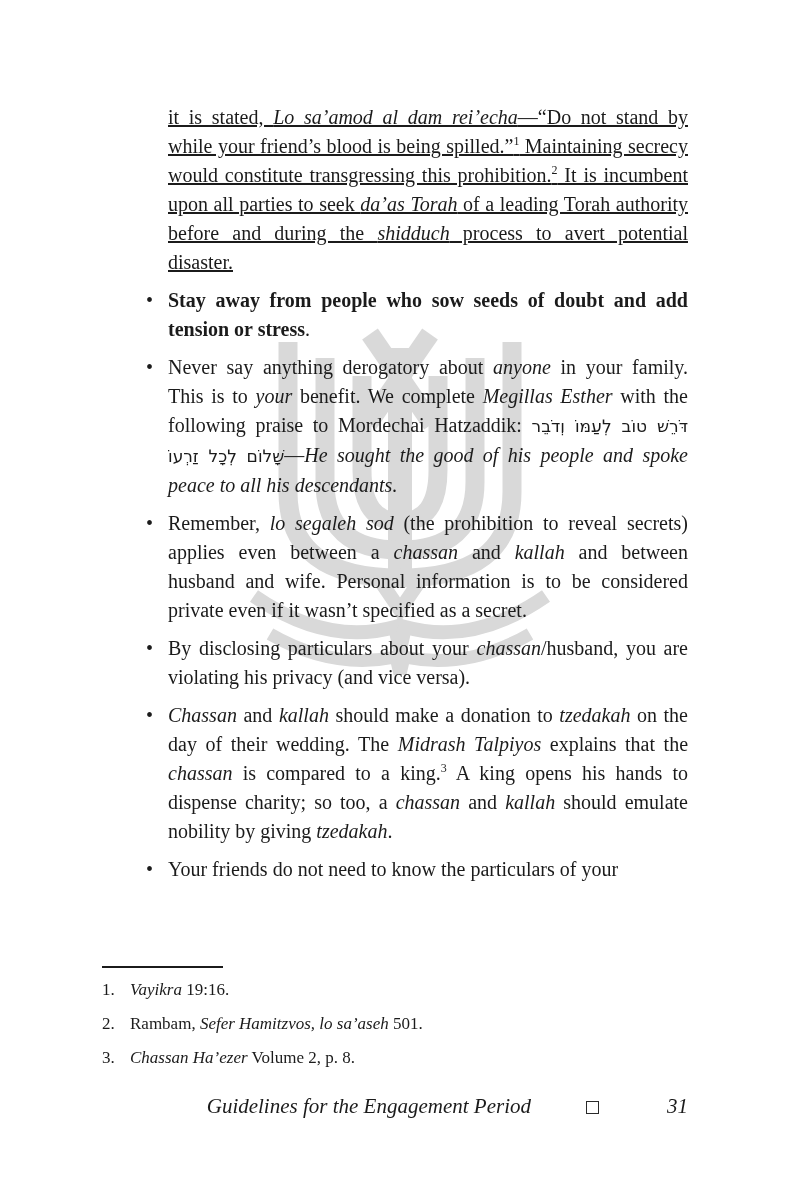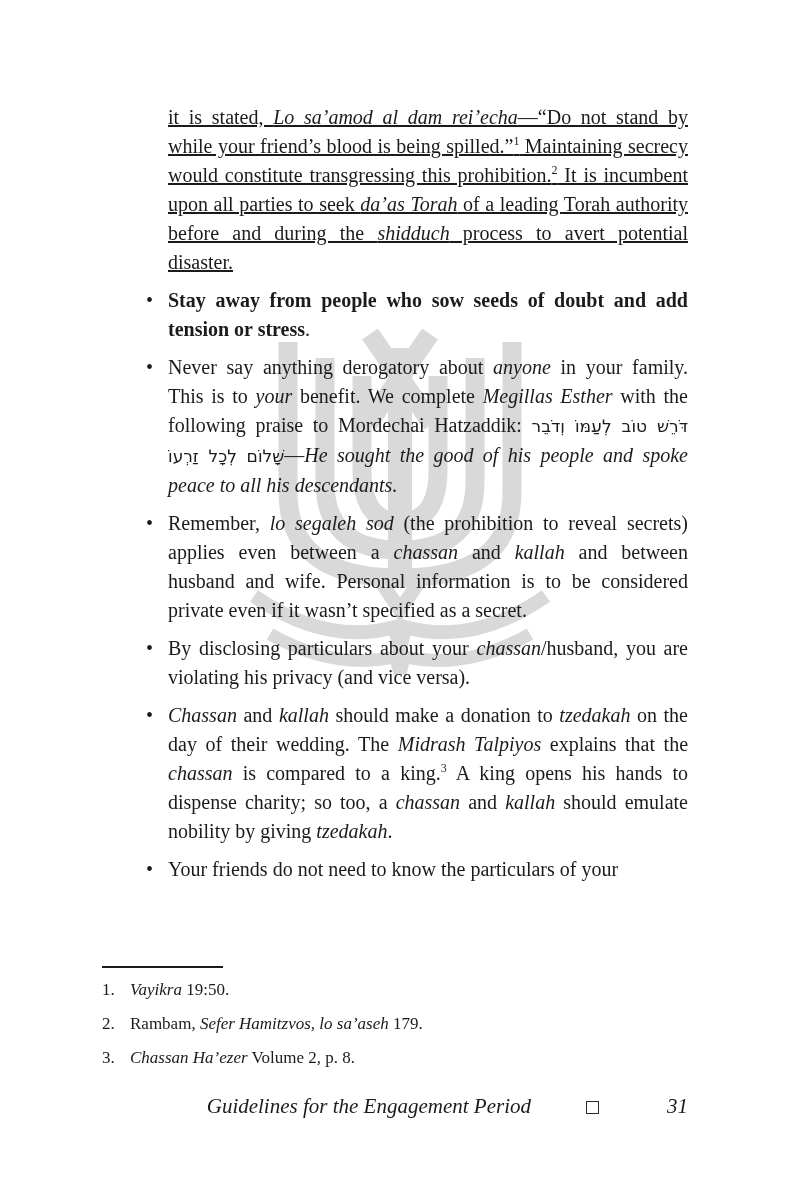--- a/index.html
+++ b/index.html
@@ -114,25 +114,25 @@
       <div class="btext"><span>Your friends do not need to know the particulars of your</span></div>
     </div>
 
   </div>
 
   <div class="footnotes">
     <div class="fn-rule"></div>
 
     <div class="fn-row">
       <span class="fn-num">1.</span>
-      <span class="fn-text"><span class="seg-i">Vayikra</span><span> 19:50.</span></span>
+      <span class="fn-text"><span class="seg-i">Vayikra</span><span> 19:16.</span></span>
     </div>
     <div class="fn-row">
       <span class="fn-num">2.</span>
-      <span class="fn-text"><span>Rambam, </span><span class="seg-i">Sefer Hamitzvos, lo sa’aseh</span><span> 179.</span></span>
+      <span class="fn-text"><span>Rambam, </span><span class="seg-i">Sefer Hamitzvos, lo sa’aseh</span><span> 501.</span></span>
     </div>
     <div class="fn-row">
       <span class="fn-num">3.</span>
       <span class="fn-text"><span class="seg-i">Chassan Ha’ezer</span><span> Volume 2, p. 8.</span></span>
     </div>
   </div>
 
   <div class="footer">
     <span class="footer-title">Guidelines for the Engagement Period</span>
     <span class="footer-sq"></span>

